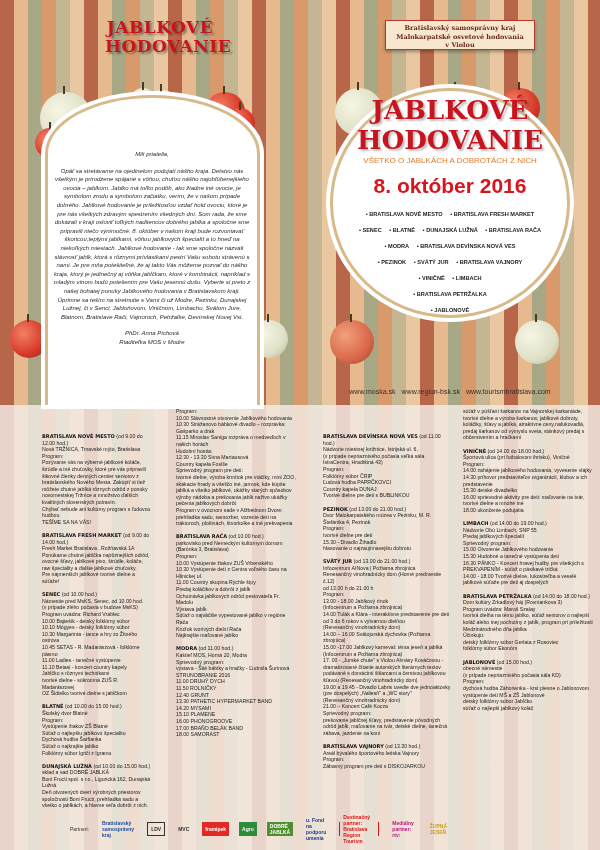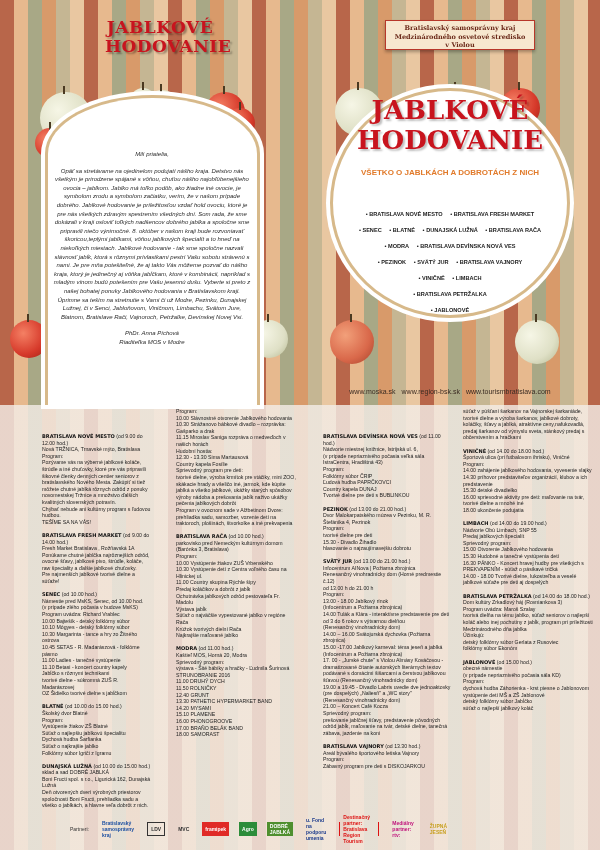--- a/index.html
+++ b/index.html
@@ -62,21 +62,21 @@
     font-style: italic; font-size: 6px; line-height: 8.6px; color: #2b2b2b; text-align: center;
   }
   .letter .greet { display: block; margin-bottom: 8px; }
   .letter .sign { display: block; margin-top: 8px; }
 
   .big-logo {
     position: absolute; top: 95px; left: 0; width: 300px; text-align: center;
     font-family: "DejaVu Serif", serif; font-weight: bold; color: #c8141e;
     font-size: 26px; line-height: 30px; text-shadow: 2px 2px 2px rgba(0,0,0,.25);
   }
-  .tagline { position: absolute; top: 168px; left: 0; width: 300px; text-align: center; color: #e17a2a; font-weight: bold; font-size: 8px; }
+  .tagline { position: absolute; top: 156px; left: 0; width: 300px; text-align: center; color: #e17a2a; font-weight: normal; font-size: 8px; }
   .date { position: absolute; top: 174px; left: 0; width: 300px; text-align: center; color: #d8151e; font-weight: bold; font-size: 21px; }
   .places { position: absolute; top: 206px; left: 40px; width: 220px; text-align: center; font-size: 5.6px; font-weight: bold; color: #222; line-height: 16px; }
   .places span:before { content: "\2022\00a0"; }
   .places span { margin: 0 3px; white-space: nowrap; }
   .urls { position: absolute; top: 388px; left: 0; width: 300px; text-align: center; font-size: 7px; color: #3a2b22; word-spacing: 4px; }
 
   .program { position: absolute; top: 433px; font-family: "Liberation Sans", sans-serif; font-size: 5.2px; line-height: 6.6px; color: #222; }
   .program .block { margin-bottom: 6.6px; }
   .program .title { font-weight: bold; font-family: "DejaVu Sans", sans-serif; font-size: 5px; color: #111; }
   .col1 { left: 42px; width: 110px; }
@@ -112,35 +112,36 @@
     <span class="greet">Milí priatelia,</span>
     <span>Opäť sa stretávame na ojedinelom podujatí nášho kraja. Detstvo nás všetkým je prirodzene spájané s vôňou, chuťou nášho najobľúbenejšieho ovocia – jablkom. Jablko má toľko podôb, ako žiadne iné ovocie, je symbolom zrodu a symbolom začiatku, verím, že v našom prípade dobrého. Jablkové hodovanie je príležitosťou vzdať hold ovociu, ktoré je pre nás všetkých zdravým spestrením všedných dní. Som rada, že sme dokázali v kraji osloviť toľkých nadšencov dobrého jablka a spoločne sme pripravili niečo výnimočné. 8. október v našom kraji bude rozvoniavať škoricou,teplými jablkami, vôňou jablkových špecialít a to hneď na niekoľkých miestach. Jablkové hodovanie - tak sme spoločne nazvali slávnosť jabĺk, ktorá s rôznymi prívlastkami pestrí Vašu sobotu strávenú s nami. Je pre mňa potešiteľné, že aj takto Vás môžeme pozvať do nášho kraja, ktorý je jedinečný aj vôňka jabĺčkam, ktoré v kombinácii, napríklad s mladým vínom budú potešením pre Vašu jesennú dušu. Vyberte si preto z našej bohatej ponuky Jablkového hodovania v Bratislavskom kraji. Úprimne sa teším na stretnutie s Vami či už Modre, Pezinku, Dunajskej Lužnej, či v Senci, Jabloňovom, Viničnom, Limbachu, Svätom Jure, Blatnom, Bratislave Rači, Vajnoroch, Petržalke, Devínskej Novej Vsi.</span>
     <span class="sign">PhDr. Anna Píchová</span>
     <span>Riaditeľka MOS v Modre</span>
   </div>
 </div>
 
 <div class="panel right">
   <div class="banner">
     <div>Bratislavský samosprávny kraj</div>
-    <div>Medzinárodného osvetové stredisko</div>
+    <div>Malokarpatské osvetové hodovania</div>
     <div>v Violou</div>
   </div>
   <div class="apple green" style="left:35px;top:88px;width:48px;height:48px;"></div>
   <div class="apple green" style="left:140px;top:88px;width:32px;height:32px;"></div>
   <div class="apple red" style="left:200px;top:88px;width:40px;height:40px;"></div>
   <div class="apple orange" style="left:30px;top:320px;width:44px;height:44px;"></div>
   <div class="apple green" style="left:215px;top:320px;width:44px;height:44px;"></div>
 
   <div class="oval right-oval"></div>
   <div class="big-logo">
     <div>JABLKOVÉ</div>
     <div>HODOVANIE</div>
   </div>
   <div class="tagline">VŠETKO O JABLKÁCH A DOBROTÁCH Z NICH</div>
+  <div class="date">8. október 2016</div>
   <div class="places">
     <span>BRATISLAVA NOVÉ MESTO</span>
     <span>BRATISLAVA FRESH MARKET</span><br>
     <span>SENEC</span>
     <span>BLATNÉ</span>
     <span>DUNAJSKÁ LUŽNÁ</span>
     <span>BRATISLAVA RAČA</span><br>
     <span>MODRA</span>
     <span>BRATISLAVA DEVÍNSKA NOVÁ VES</span><br>
     <span>PEZINOK</span>

